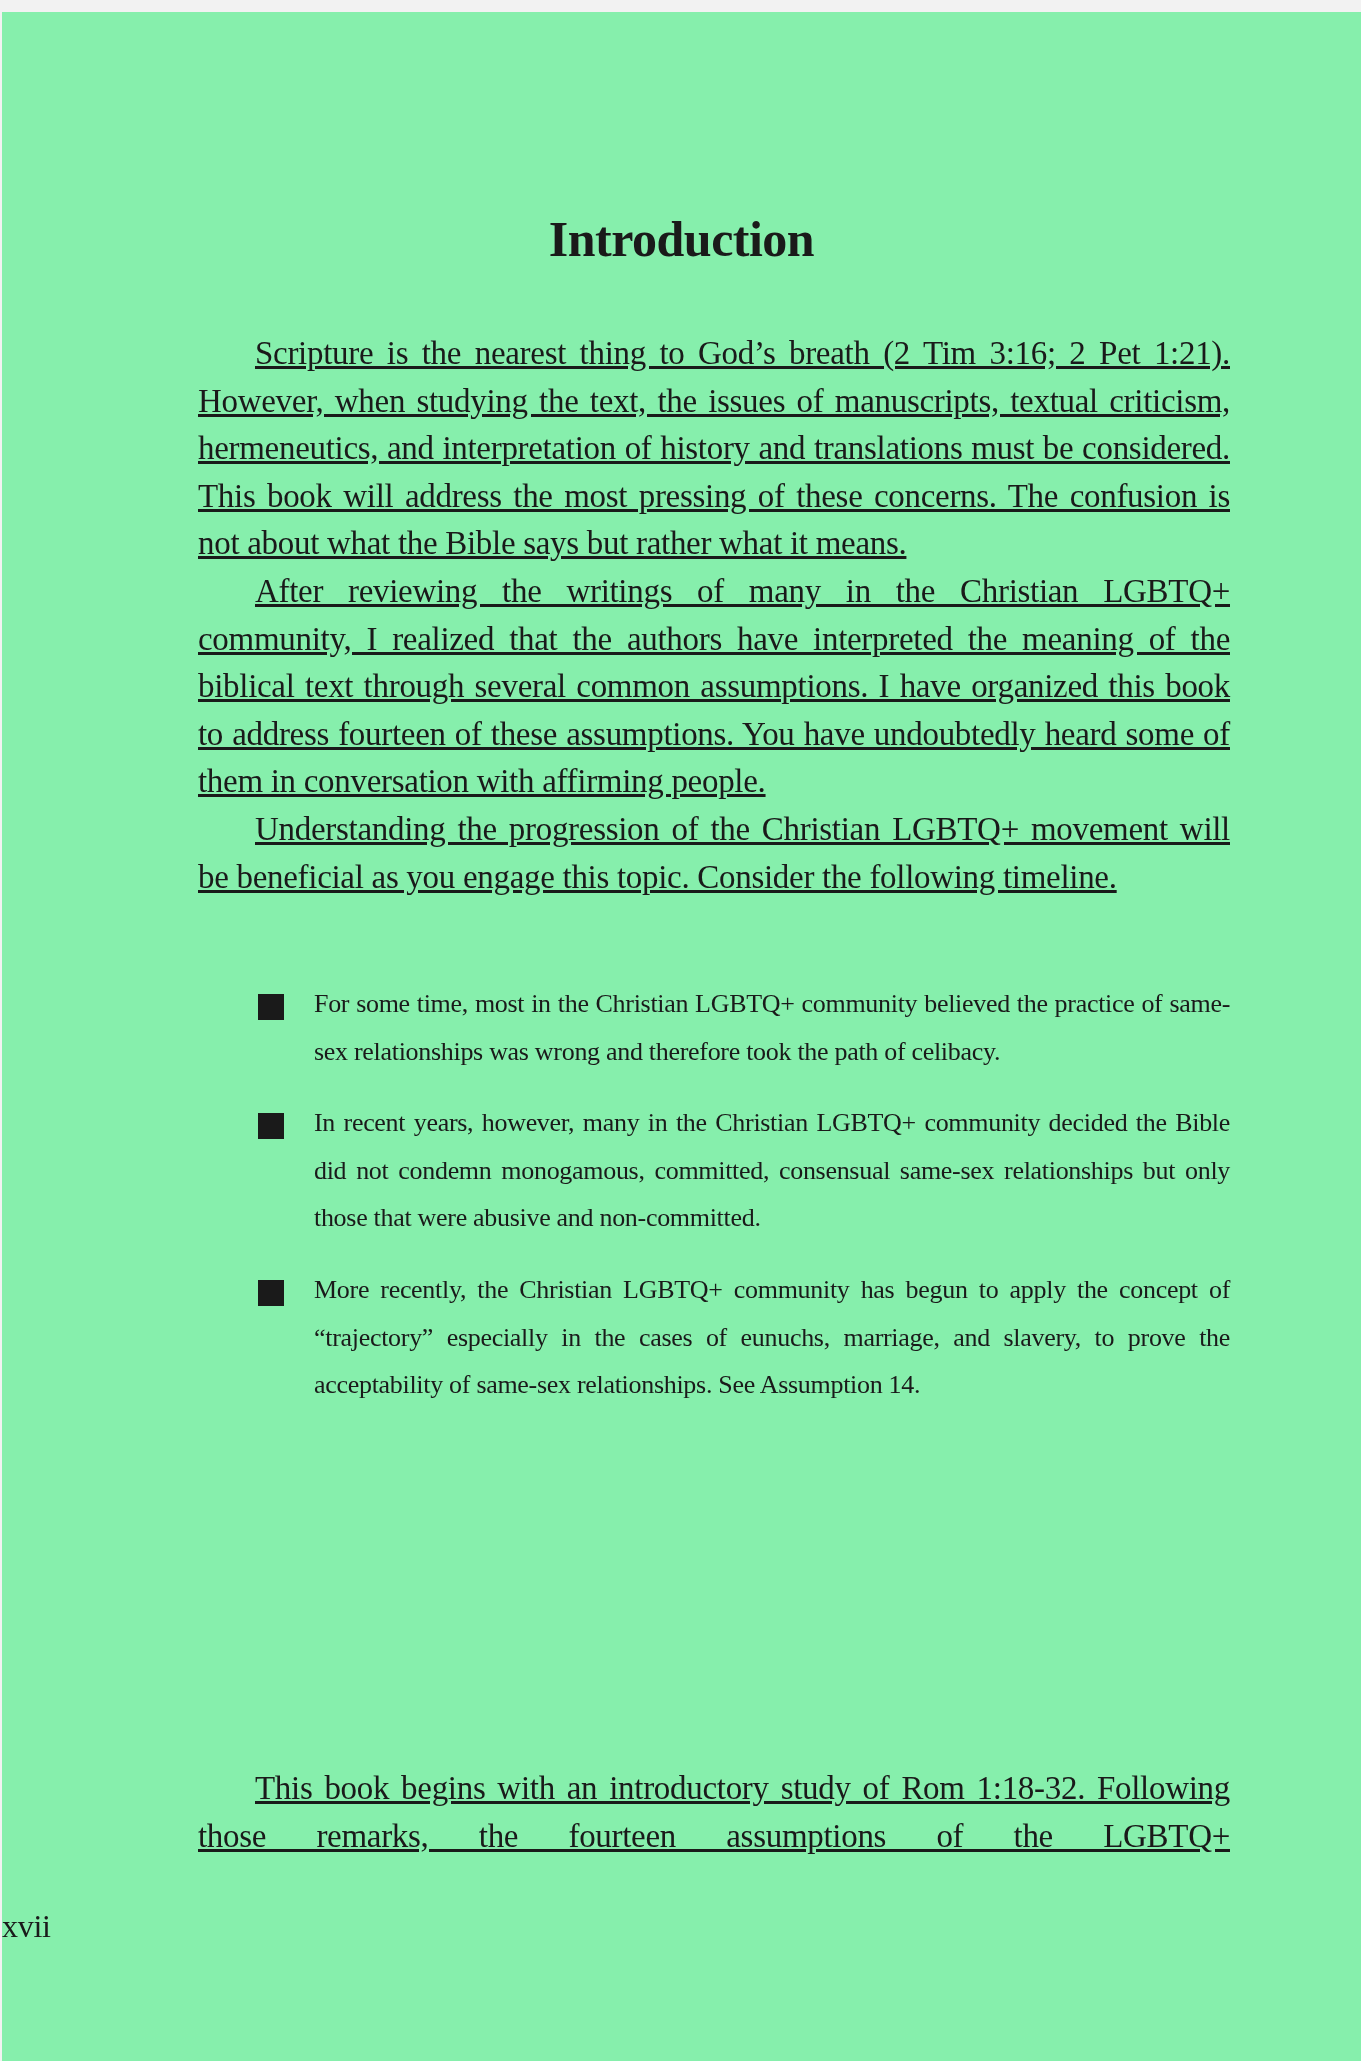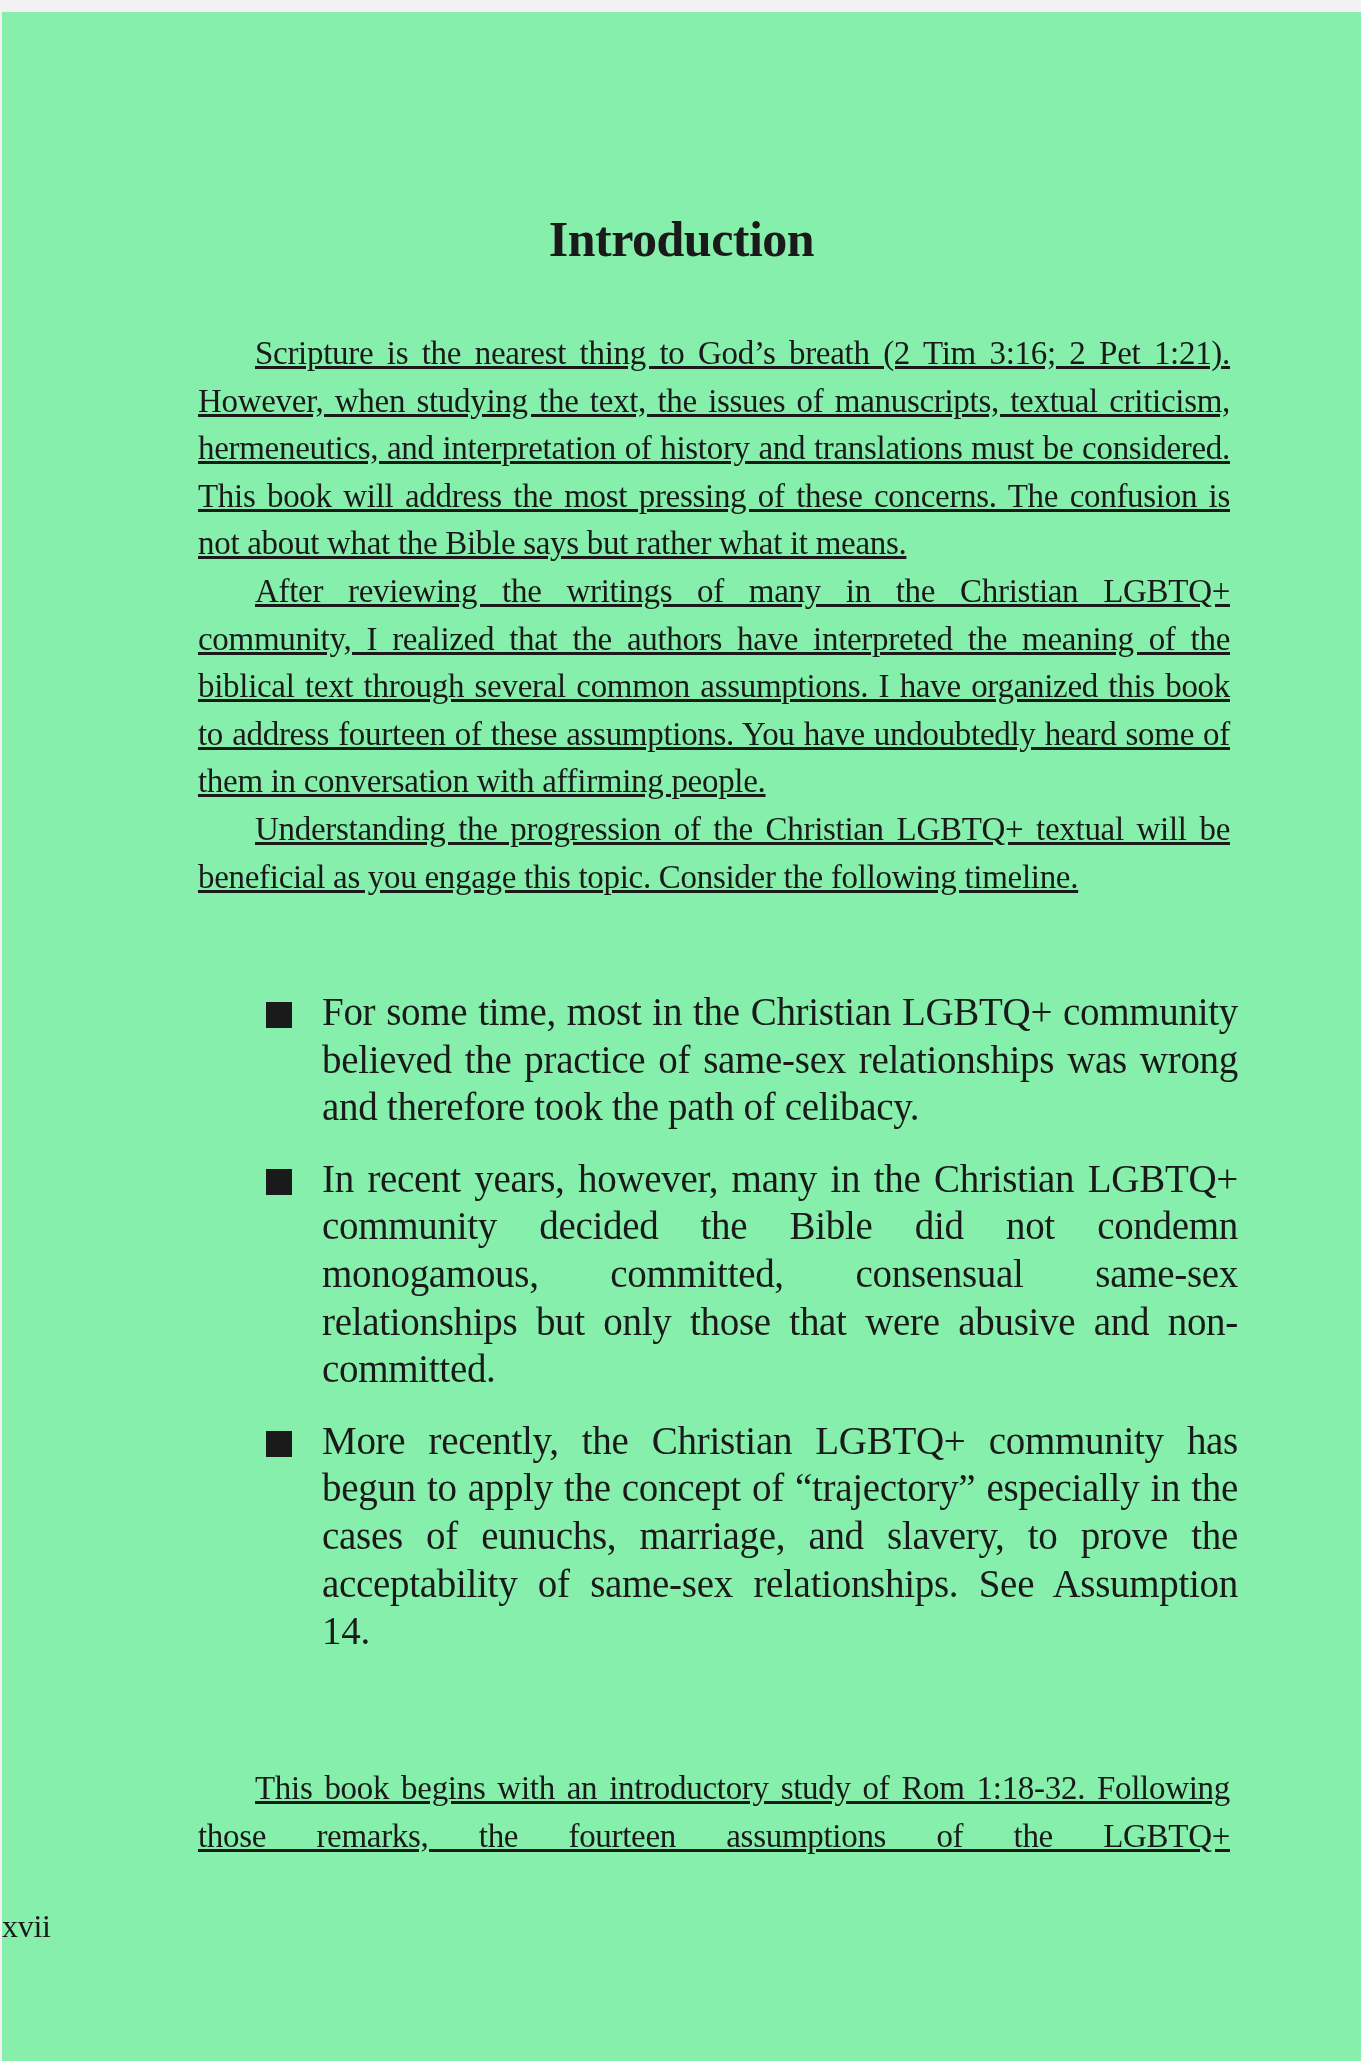--- a/index.html
+++ b/index.html
@@ -45,23 +45,23 @@
     text-indent: 57px;
     text-decoration: underline;
   }
   #intro-block { top: 318px; }
   .timeline {
     position: absolute;
     left: 256px;
     width: 972px;
     top: 968px;
     list-style: none;
-    margin: 8px;
+    margin: 0;
     padding: 0;
-    font-size: 39px;
+    font-size: 26px;
     line-height: 47.6px;
     letter-spacing: -0.3px;
   }
   .timeline li {
     position: relative;
     padding-left: 56px;
     text-align: justify;
     margin-bottom: 24px;
   }
   .timeline .bullet {
@@ -86,21 +86,21 @@
 </head>
 <body>
 
 <div class="page">
 
   <h1 class="title">Introduction</h1>
 
   <div class="body-text" id="intro-block">
     <p>Scripture is the nearest thing to God’s breath (2 Tim 3:16; 2 Pet 1:21). However, when studying the text, the issues of manuscripts, textual criticism, hermeneutics, and interpretation of history and translations must be considered. This book will address the most pressing of these concerns. The confusion is not about what the Bible says but rather what it means.</p>
     <p>After reviewing the writings of many in the Christian LGBTQ+ community, I realized that the authors have interpreted the meaning of the biblical text through several common assumptions. I have organized this book to address fourteen of these assumptions. You have undoubtedly heard some of them in conversation with affirming people.</p>
-    <p>Understanding the progression of the Christian LGBTQ+ textual will be beneficial as you engage this topic. Consider the following timeline.</p>
+    <p>Understanding the progression of the Christian LGBTQ+ movement will be beneficial as you engage this topic. Consider the following timeline.</p>
   </div>
 
   <ul class="timeline">
     <li>
       <span class="bullet"></span>
       <span>For some time, most in the Christian LGBTQ+ community believed the practice of same-sex relationships was wrong and therefore took the path of celibacy.</span>
     </li>
     <li>
       <span class="bullet"></span>
       <span>In recent years, however, many in the Christian LGBTQ+ community decided the Bible did not condemn monogamous, committed, consensual same-sex relationships but only those that were abusive and non-committed.</span>

